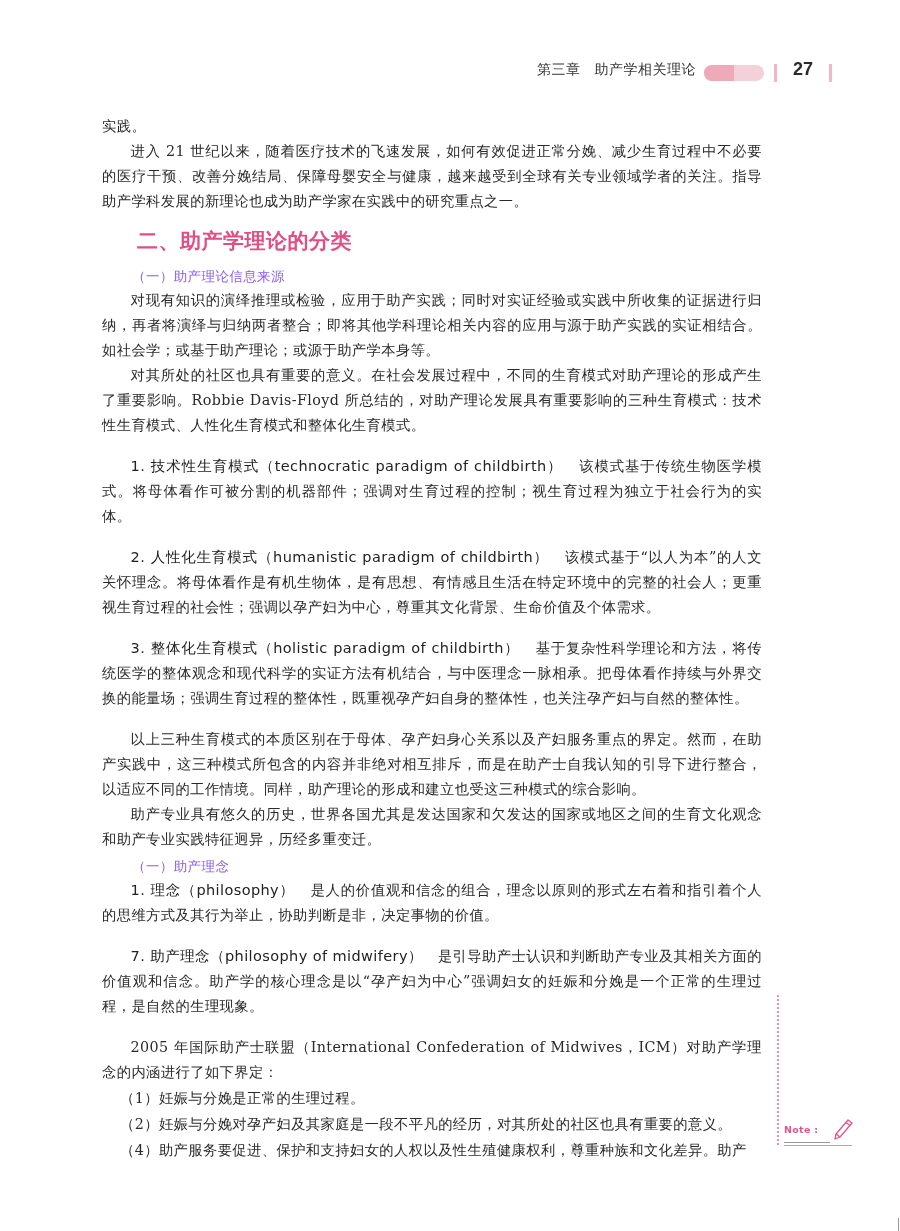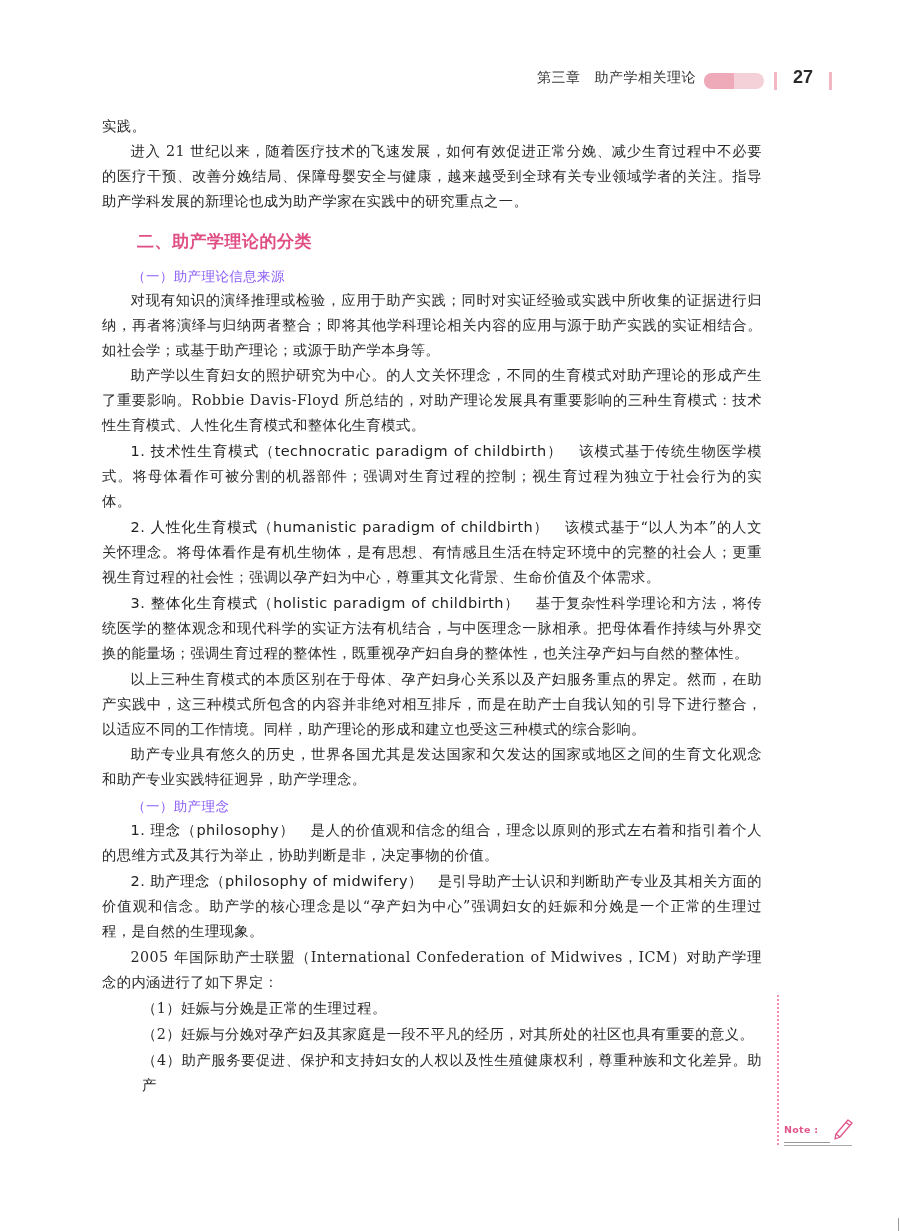--- a/index.html
+++ b/index.html
@@ -1,21 +1,21 @@
 <!DOCTYPE html>
 <html><head>
 <meta charset="utf-8">
 <style>
   html, body { margin: 0; padding: 0; }
   body {
     width: 900px; height: 1231px; background: #ffffff; position: relative; overflow: hidden;
     font-family: "DejaVu Serif", "Liberation Serif", serif; color: #2a2a2a;
   }
   .header {
-    position: absolute; top: 66px; left: 0; width: 880px; height: 28px;
+    position: absolute; top: 58px; left: 0; width: 880px; height: 28px;
   }
   .chapter {
     position: absolute; left: 537px; top: 3px; font-family: "DejaVu Sans", "Liberation Sans", sans-serif;
     font-size: 14px; color: #333; letter-spacing: 0.5px; white-space: nowrap;
   }
   .chapter .sp { display:inline-block; width: 14px; }
   .pill {
     position: absolute; left: 704px; top: 7px; width: 60px; height: 16px; border-radius: 8px; overflow: hidden;
     background: #f4d0d8;
   }
@@ -27,29 +27,29 @@
   }
 
   .content {
     position: absolute; left: 102px; top: 114px; width: 660px;
     font-size: 14.3px; line-height: 25px; letter-spacing: 0.4px;
   }
   p { margin: 0; text-align: justify; }
   .indent { text-indent: 2em; }
   h2 {
     margin: 10px 0 10px 35px; font-family: "DejaVu Sans", "Liberation Sans", sans-serif;
-    font-size: 17px; font-weight: bold; color: #e04e84; line-height: 26px; letter-spacing: 0.5px;
+    font-size: 21px; font-weight: bold; color: #e04e84; line-height: 26px; letter-spacing: 0.5px;
   }
   h3 {
     margin: 2px 0 0 30px; font-family: "DejaVu Sans", "Liberation Sans", sans-serif;
     font-size: 13.5px; font-weight: normal; color: #8b5cf6; line-height: 24px;
   }
   .term { font-family: "DejaVu Sans", "Liberation Sans", sans-serif; font-size: 14.5px; color: #222; }
-  .list-item { margin-left: 40px; line-height: 25px; margin-top: 1px; }
-  .mt4 { margin-top: 1px; }
+  .list-item { margin-left: 18px; line-height: 25px; margin-top: 1px; }
+  .mt4 { margin-top: 16px; }
 
   .note-line {
     position: absolute; left: 777px; top: 995px; height: 150px; width: 0;
     border-left: 2px dotted #ef8fac;
   }
   .note {
     position: absolute; left: 784px; top: 1124px;
     font-family: "DejaVu Sans", "Liberation Sans", sans-serif; font-size: 9.5px; font-weight: bold;
     color: #e0558a; letter-spacing: 0.3px; text-align: right;
   }
@@ -75,41 +75,41 @@
 </div>
 
 <div class="content">
   <p>实践。</p>
   <p class="indent">进入 21 世纪以来，随着医疗技术的飞速发展，如何有效促进正常分娩、减少生育过程中不必要的医疗干预、改善分娩结局、保障母婴安全与健康，越来越受到全球有关专业领域学者的关注。指导助产学科发展的新理论也成为助产学家在实践中的研究重点之一。</p>
 
   <h2 style="margin-top:14px">二、助产学理论的分类</h2>
   <h3>（一）助产理论信息来源</h3>
   <p class="indent">对现有知识的演绎推理或检验，应用于助产实践；同时对实证经验或实践中所收集的证据进行归纳，再者将演绎与归纳两者整合；即将其他学科理论相关内容的应用与源于助产实践的实证相结合。如社会学；或基于助产理论；或源于助产学本身等。</p>
 
-  <p class="indent">助产学以生育妇女的照护研究为中心。的人文关怀理念，不同的生育模式对助产理论的形成产生了重要影响。Robbie Davis-Floyd 所总结的，对助产理论发展具有重要影响的三种生育模式：技术性生育模式、人性化生育模式和整体化生育模式。</p>
+  <p class="indent">对其所处的社区也具有重要的意义。在社会发展过程中，不同的生育模式对助产理论的形成产生了重要影响。Robbie Davis-Floyd 所总结的，对助产理论发展具有重要影响的三种生育模式：技术性生育模式、人性化生育模式和整体化生育模式。</p>
 
   <p class="indent mt4">
     <span class="term">1. 技术性生育模式（technocratic paradigm of childbirth）</span>&nbsp;&nbsp;&nbsp;<span>该模式基于传统生物医学模式。将母体看作可被分割的机器部件；强调对生育过程的控制；视生育过程为独立于社会行为的实体。</span>
   </p>
   <p class="indent mt4">
     <span class="term">2. 人性化生育模式（humanistic paradigm of childbirth）</span>&nbsp;&nbsp;&nbsp;<span>该模式基于“以人为本”的人文关怀理念。将母体看作是有机生物体，是有思想、有情感且生活在特定环境中的完整的社会人；更重视生育过程的社会性；强调以孕产妇为中心，尊重其文化背景、生命价值及个体需求。</span>
   </p>
   <p class="indent mt4">
     <span class="term">3. 整体化生育模式（holistic paradigm of childbirth）</span>&nbsp;&nbsp;&nbsp;<span>基于复杂性科学理论和方法，将传统医学的整体观念和现代科学的实证方法有机结合，与中医理念一脉相承。把母体看作持续与外界交换的能量场；强调生育过程的整体性，既重视孕产妇自身的整体性，也关注孕产妇与自然的整体性。</span>
   </p>
   <p class="indent mt4">以上三种生育模式的本质区别在于母体、孕产妇身心关系以及产妇服务重点的界定。然而，在助产实践中，这三种模式所包含的内容并非绝对相互排斥，而是在助产士自我认知的引导下进行整合，以适应不同的工作情境。同样，助产理论的形成和建立也受这三种模式的综合影响。</p>
 
-  <p class="indent">助产专业具有悠久的历史，世界各国尤其是发达国家和欠发达的国家或地区之间的生育文化观念和助产专业实践特征迥异，助产学理念。</p>
+  <p class="indent">助产专业具有悠久的历史，世界各国尤其是发达国家和欠发达的国家或地区之间的生育文化观念和助产专业实践特征迥异，历经多重变迁。</p>
   <h3>（一）助产理念</h3>
 
   <p class="indent">
     <span class="term">1. 理念（philosophy）</span>&nbsp;&nbsp;&nbsp;<span>是人的价值观和信念的组合，理念以原则的形式左右着和指引着个人的思维方式及其行为举止，协助判断是非，决定事物的价值。</span>
   </p>
   <p class="indent mt4">
-    <span class="term">2. 助产理念（philosophy of midwifery）</span>&nbsp;&nbsp;&nbsp;<span>是引导助产士认识和判断助产专业及其相关方面的价值观和信念。助产学的核心理念是以“孕产妇为中心”强调妇女的妊娠和分娩是一个正常的生理过程，是自然的生理现象。</span>
+    <span class="term">7. 助产理念（philosophy of midwifery）</span>&nbsp;&nbsp;&nbsp;<span>是引导助产士认识和判断助产专业及其相关方面的价值观和信念。助产学的核心理念是以“孕产妇为中心”强调妇女的妊娠和分娩是一个正常的生理过程，是自然的生理现象。</span>
   </p>
   <p class="indent mt4">2005 年国际助产士联盟（International Confederation of Midwives，ICM）对助产学理念的内涵进行了如下界定：</p>
 
   <p class="list-item">（1）妊娠与分娩是正常的生理过程。</p>
   <p class="list-item">（2）妊娠与分娩对孕产妇及其家庭是一段不平凡的经历，对其所处的社区也具有重要的意义。</p>
   <p class="list-item">（4）助产服务要促进、保护和支持妇女的人权以及性生殖健康权利，尊重种族和文化差异。助产</p>
 </div>
 
 <div class="note-line"></div>
 <div class="note">Note :</div>

